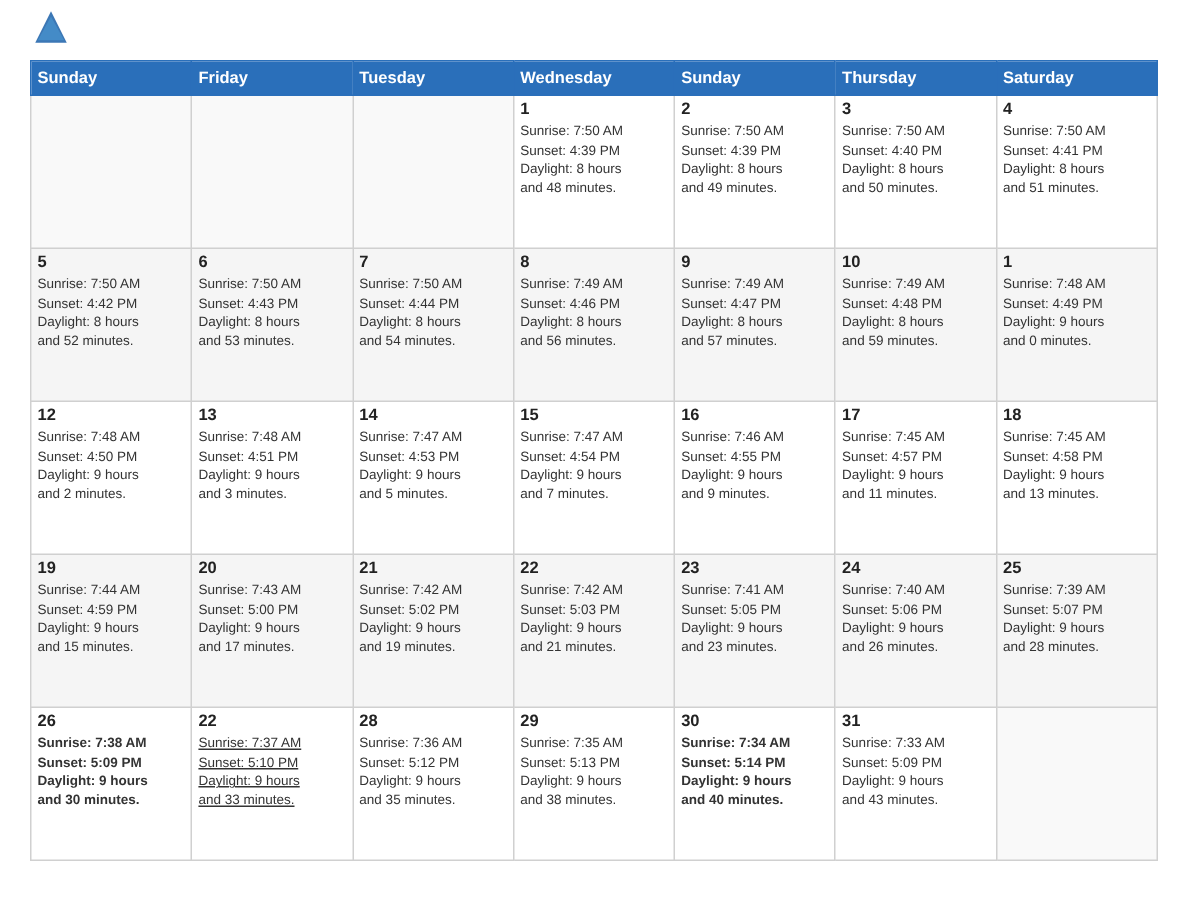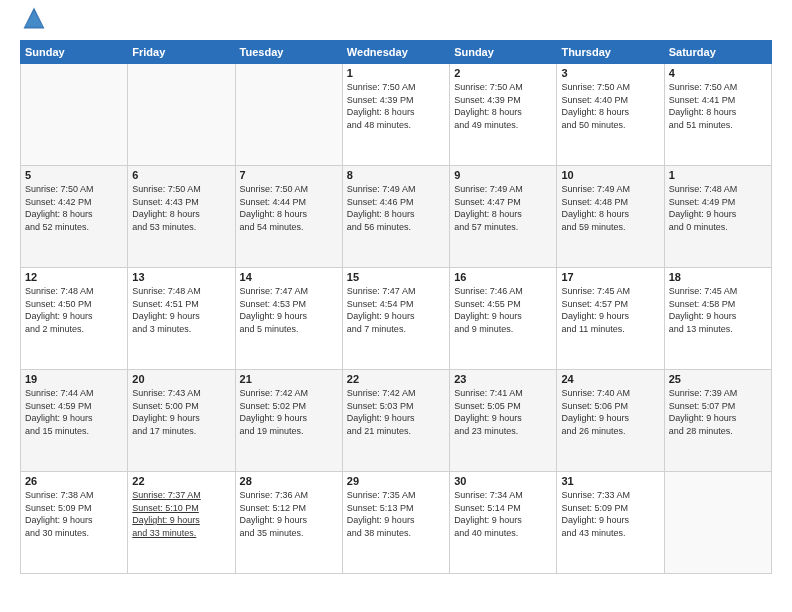--- a/index.html
+++ b/index.html
@@ -321,21 +321,21 @@
             <span class="day-num">25</span>
             <div class="day-info" style="white-space: pre-line;">Sunrise: 7:39 AM
 Sunset: 5:07 PM
 Daylight: 9 hours
 and 28 minutes.</div>
           </td>
         </tr>
         <tr>
           <td>
             <span class="day-num">26</span>
-            <div class="day-info" style="white-space: pre-line;">Sunrise: 7:38 AM
+            <div class="day-info" style="white-space: pre-line; font-weight: bold;">Sunrise: 7:38 AM
 Sunset: 5:09 PM
 Daylight: 9 hours
 and 30 minutes.</div>
           </td>
           <td>
             <span class="day-num">22</span>
             <div class="day-info" style="white-space: pre-line; text-decoration: underline;">Sunrise: 7:37 AM
 Sunset: 5:10 PM
 Daylight: 9 hours
 and 33 minutes.</div>
@@ -349,21 +349,21 @@
           </td>
           <td>
             <span class="day-num">29</span>
             <div class="day-info" style="white-space: pre-line;">Sunrise: 7:35 AM
 Sunset: 5:13 PM
 Daylight: 9 hours
 and 38 minutes.</div>
           </td>
           <td>
             <span class="day-num">30</span>
-            <div class="day-info" style="white-space: pre-line;">Sunrise: 7:34 AM
+            <div class="day-info" style="white-space: pre-line; font-weight: bold;">Sunrise: 7:34 AM
 Sunset: 5:14 PM
 Daylight: 9 hours
 and 40 minutes.</div>
           </td>
           <td>
             <span class="day-num">31</span>
             <div class="day-info" style="white-space: pre-line;">Sunrise: 7:33 AM
 Sunset: 5:09 PM
 Daylight: 9 hours
 and 43 minutes.</div>

